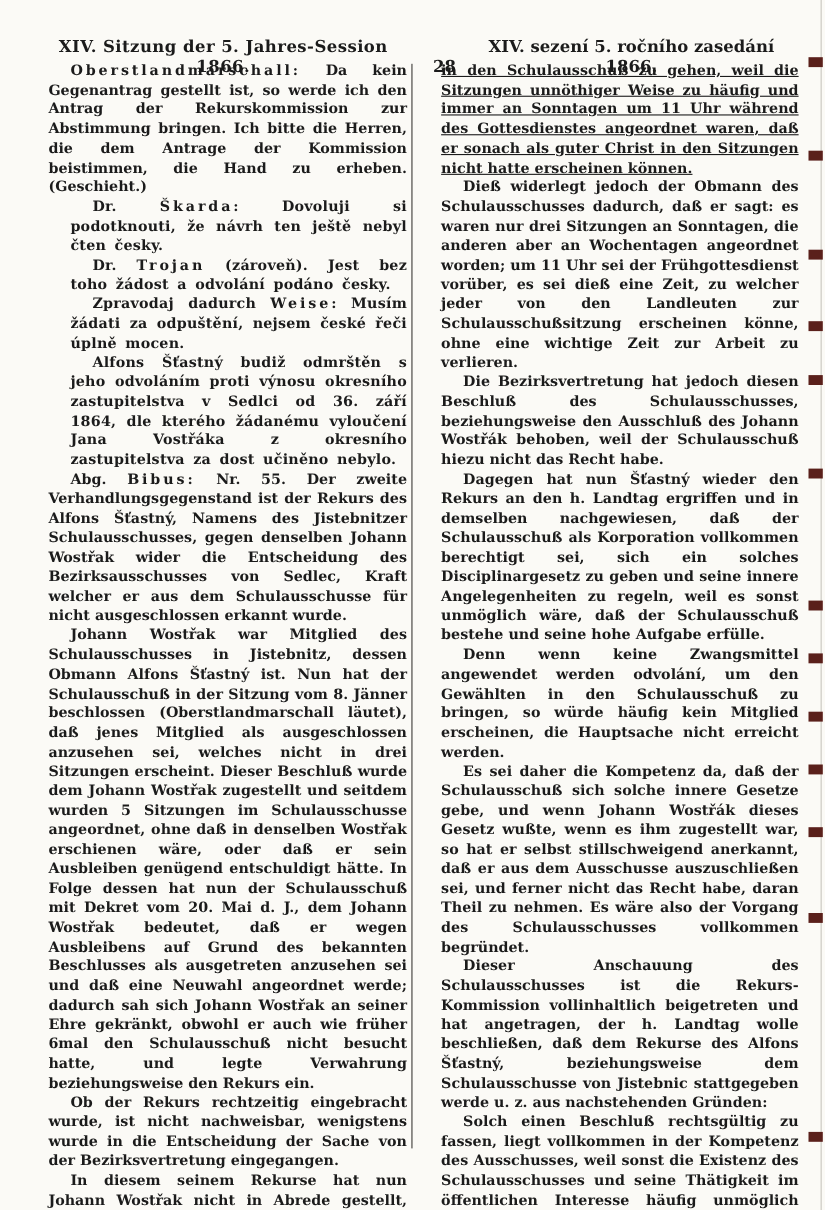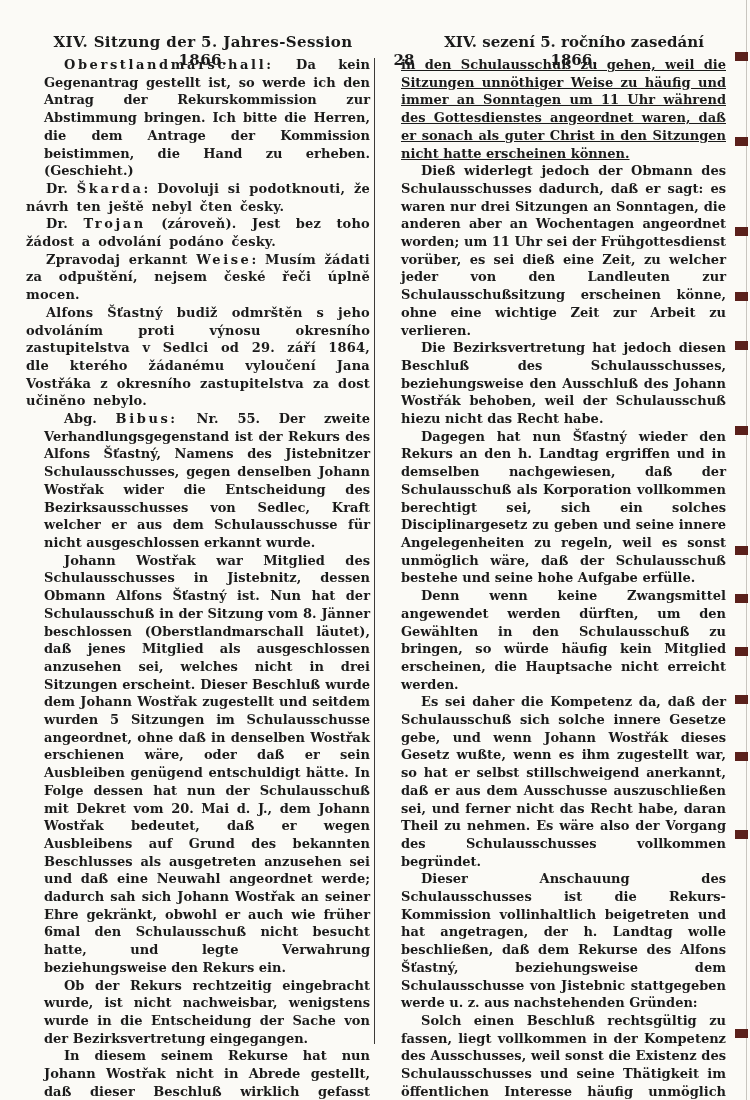--- a/index.html
+++ b/index.html
@@ -30,21 +30,21 @@
   .col { font-size:13px; line-height:17.7px; }
   .col-left  { width:344px; }
   .col-divider {
     width:1px; background:#3c3a37; margin:2px 3px 0 4px; height:986px;
   }
   .col-right { flex:1; padding-left:5px; }
   .para { margin:0; text-align:justify; hyphens:auto; -webkit-hyphens:auto; }
   .para.indent   { text-indent:20px; }
   .para.noindent { text-indent:0;text-decoration:underline; }
   .de { font-weight:bold;margin-left:18px; }
-  .cs { font-weight:bold; word-spacing:3px; letter-spacing:0.2px; }
+  .cs { font-weight:bold; word-spacing:3px; letter-spacing:0.2px;margin-left:38px; }
   .seg-sperr { letter-spacing:2.6px; }
   .marks { position:absolute; top:0; left:0; width:750px; height:1100px; pointer-events:none; }
   .mark {
     position:absolute; right:2px; width:13px; height:9px;
     background:#5a201b;
   }
 </style>
 </head>
 <body>
 
@@ -54,34 +54,34 @@
   <div class="h-left">XIV. Sitzung der 5. Jahres-Session 1866.</div>
   <div class="h-num">28</div>
   <div class="h-right">XIV. sezení 5. ročního zasedání 1866.</div>
 </div>
 
 <div class="columns">
   <div class="col col-left">
       <p class="para de indent" lang="de"><span class="seg-sperr">Oberstlandmarschall:</span><span class="seg-plain"> Da kein Gegenantrag gestellt ist, so werde ich den Antrag der Rekurskommission zur Abstimmung bringen. Ich bitte die Herren, die dem Antrage der Kommission beistimmen, die Hand zu erheben. (Geschieht.)</span></p>
       <p class="para cs indent" lang="cs"><span class="seg-plain">Dr. </span><span class="seg-sperr">Škarda</span><span class="seg-plain">: Dovoluji si podotknouti, že návrh ten ještě nebyl čten česky.</span></p>
       <p class="para cs indent" lang="cs"><span class="seg-plain">Dr. </span><span class="seg-sperr">Trojan</span><span class="seg-plain"> (zároveň). Jest bez toho žádost a odvolání podáno česky.</span></p>
-      <p class="para cs indent" lang="cs"><span class="seg-plain">Zpravodaj erkannt </span><span class="seg-sperr">Weise</span><span class="seg-plain">: Musím žádati za odpuštění, nejsem české řeči úplně mocen.</span></p>
-      <p class="para cs indent" lang="cs"><span class="seg-plain">Alfons Šťastný budiž odmrštěn s jeho odvoláním proti výnosu okresního zastupitelstva v Sedlci od 29. září 1864, dle kterého žádanému vyloučení Jana Vostřáka z okresního zastupitelstva za dost učiněno nebylo.</span></p>
+      <p class="para cs indent" lang="cs"><span class="seg-plain">Zpravodaj dadurch </span><span class="seg-sperr">Weise</span><span class="seg-plain">: Musím žádati za odpuštění, nejsem české řeči úplně mocen.</span></p>
+      <p class="para cs indent" lang="cs"><span class="seg-plain">Alfons Šťastný budiž odmrštěn s jeho odvoláním proti výnosu okresního zastupitelstva v Sedlci od 36. září 1864, dle kterého žádanému vyloučení Jana Vostřáka z okresního zastupitelstva za dost učiněno nebylo.</span></p>
       <p class="para de indent" lang="de"><span class="seg-plain">Abg. </span><span class="seg-sperr">Bibus:</span><span class="seg-plain"> Nr. 55. Der zweite Verhandlungsgegenstand ist der Rekurs des Alfons Šťastný, Namens des Jistebnitzer Schulausschusses, gegen denselben Johann Wostřak wider die Entscheidung des Bezirksausschusses von Sedlec, Kraft welcher er aus dem Schulausschusse für nicht ausgeschlossen erkannt wurde.</span></p>
       <p class="para de indent" lang="de"><span class="seg-plain">Johann Wostřak war Mitglied des Schulausschusses in Jistebnitz, dessen Obmann Alfons Šťastný ist. Nun hat der Schulausschuß in der Sitzung vom 8. Jänner beschlossen (Oberstlandmarschall läutet), daß jenes Mitglied als ausgeschlossen anzusehen sei, welches nicht in drei Sitzungen erscheint. Dieser Beschluß wurde dem Johann Wostřak zugestellt und seitdem wurden 5 Sitzungen im Schulausschusse angeordnet, ohne daß in denselben Wostřak erschienen wäre, oder daß er sein Ausbleiben genügend entschuldigt hätte. In Folge dessen hat nun der Schulausschuß mit Dekret vom 20. Mai d. J., dem Johann Wostřak bedeutet, daß er wegen Ausbleibens auf Grund des bekannten Beschlusses als ausgetreten anzusehen sei und daß eine Neuwahl angeordnet werde; dadurch sah sich Johann Wostřak an seiner Ehre gekränkt, obwohl er auch wie früher 6mal den Schulausschuß nicht besucht hatte, und legte Verwahrung beziehungsweise den Rekurs ein.</span></p>
       <p class="para de indent" lang="de"><span class="seg-plain">Ob der Rekurs rechtzeitig eingebracht wurde, ist nicht nachweisbar, wenigstens wurde in die Entscheidung der Sache von der Bezirksvertretung eingegangen.</span></p>
       <p class="para de indent" lang="de"><span class="seg-plain">In diesem seinem Rekurse hat nun Johann Wostřak nicht in Abrede gestellt, daß dieser Beschluß wirklich gefasst worden sei, daß derjenige, der 3mal nicht erscheint, als ausgetreten zu betrachten ist, daß ihm ferner dieser Beschluß bekannt geworden sei, und daß er die Sitzungen des Schulausschusses wirklich nicht besucht und sich deßhalb auch nicht entschuldigt habe.</span></p>
     </div>
   <div class="col-divider"></div>
   <div class="col col-right">
       <p class="para de noindent" lang="de"><span class="seg-plain">in den Schulausschuß zu gehen, weil die Sitzungen unnöthiger Weise zu häufig und immer an Sonntagen um 11 Uhr während des Gottesdienstes angeordnet waren, daß er sonach als guter Christ in den Sitzungen nicht hatte erscheinen können.</span></p>
       <p class="para de indent" lang="de"><span class="seg-plain">Dieß widerlegt jedoch der Obmann des Schulausschusses dadurch, daß er sagt: es waren nur drei Sitzungen an Sonntagen, die anderen aber an Wochentagen angeordnet worden; um 11 Uhr sei der Frühgottesdienst vorüber, es sei dieß eine Zeit, zu welcher jeder von den Landleuten zur Schulausschußsitzung erscheinen könne, ohne eine wichtige Zeit zur Arbeit zu verlieren.</span></p>
       <p class="para de indent" lang="de"><span class="seg-plain">Die Bezirksvertretung hat jedoch diesen Beschluß des Schulausschusses, beziehungsweise den Ausschluß des Johann Wostřák behoben, weil der Schulausschuß hiezu nicht das Recht habe.</span></p>
       <p class="para de indent" lang="de"><span class="seg-plain">Dagegen hat nun Šťastný wieder den Rekurs an den h. Landtag ergriffen und in demselben nachgewiesen, daß der Schulausschuß als Korporation vollkommen berechtigt sei, sich ein solches Disciplinargesetz zu geben und seine innere Angelegenheiten zu regeln, weil es sonst unmöglich wäre, daß der Schulausschuß bestehe und seine hohe Aufgabe erfülle.</span></p>
-      <p class="para de indent" lang="de"><span class="seg-plain">Denn wenn keine Zwangsmittel angewendet werden dürften, um den Gewählten in den Schulausschuß zu bringen, so würde häufig kein Mitglied erscheinen, die Hauptsache nicht erreicht werden.</span></p>
+      <p class="para de indent" lang="de"><span class="seg-plain">Denn wenn keine Zwangsmittel angewendet werden odvolání, um den Gewählten in den Schulausschuß zu bringen, so würde häufig kein Mitglied erscheinen, die Hauptsache nicht erreicht werden.</span></p>
       <p class="para de indent" lang="de"><span class="seg-plain">Es sei daher die Kompetenz da, daß der Schulausschuß sich solche innere Gesetze gebe, und wenn Johann Wostřák dieses Gesetz wußte, wenn es ihm zugestellt war, so hat er selbst stillschweigend anerkannt, daß er aus dem Ausschusse auszuschließen sei, und ferner nicht das Recht habe, daran Theil zu nehmen. Es wäre also der Vorgang des Schulausschusses vollkommen begründet.</span></p>
       <p class="para de indent" lang="de"><span class="seg-plain">Dieser Anschauung des Schulausschusses ist die Rekurs-Kommission vollinhaltlich beigetreten und hat angetragen, der h. Landtag wolle beschließen, daß dem Rekurse des Alfons Šťastný, beziehungsweise dem Schulausschusse von Jistebnic stattgegeben werde u. z. aus nachstehenden Gründen:</span></p>
       <p class="para de indent" lang="de"><span class="seg-plain">Solch einen Beschluß rechtsgültig zu fassen, liegt vollkommen in der Kompetenz des Ausschusses, weil sonst die Existenz des Schulausschusses und seine Thätigkeit im öffentlichen Interesse häufig unmöglich wäre, weil dieser Beschluß bloß die innere Ordnung regelt, und den freien Willen der Mitglieder nur insoweit bindet, unter welcher Bedingung sie stillschweigend erklären, daß sie nicht mehr Mitglieder des Schulausschusses zu sein wollen.</span></p>
     </div>
 </div>
 
 <div class="marks">
     <div class="mark" style="top: 52px;"></div>
     <div class="mark" style="top: 137px;"></div>
     <div class="mark" style="top: 227px;"></div>

